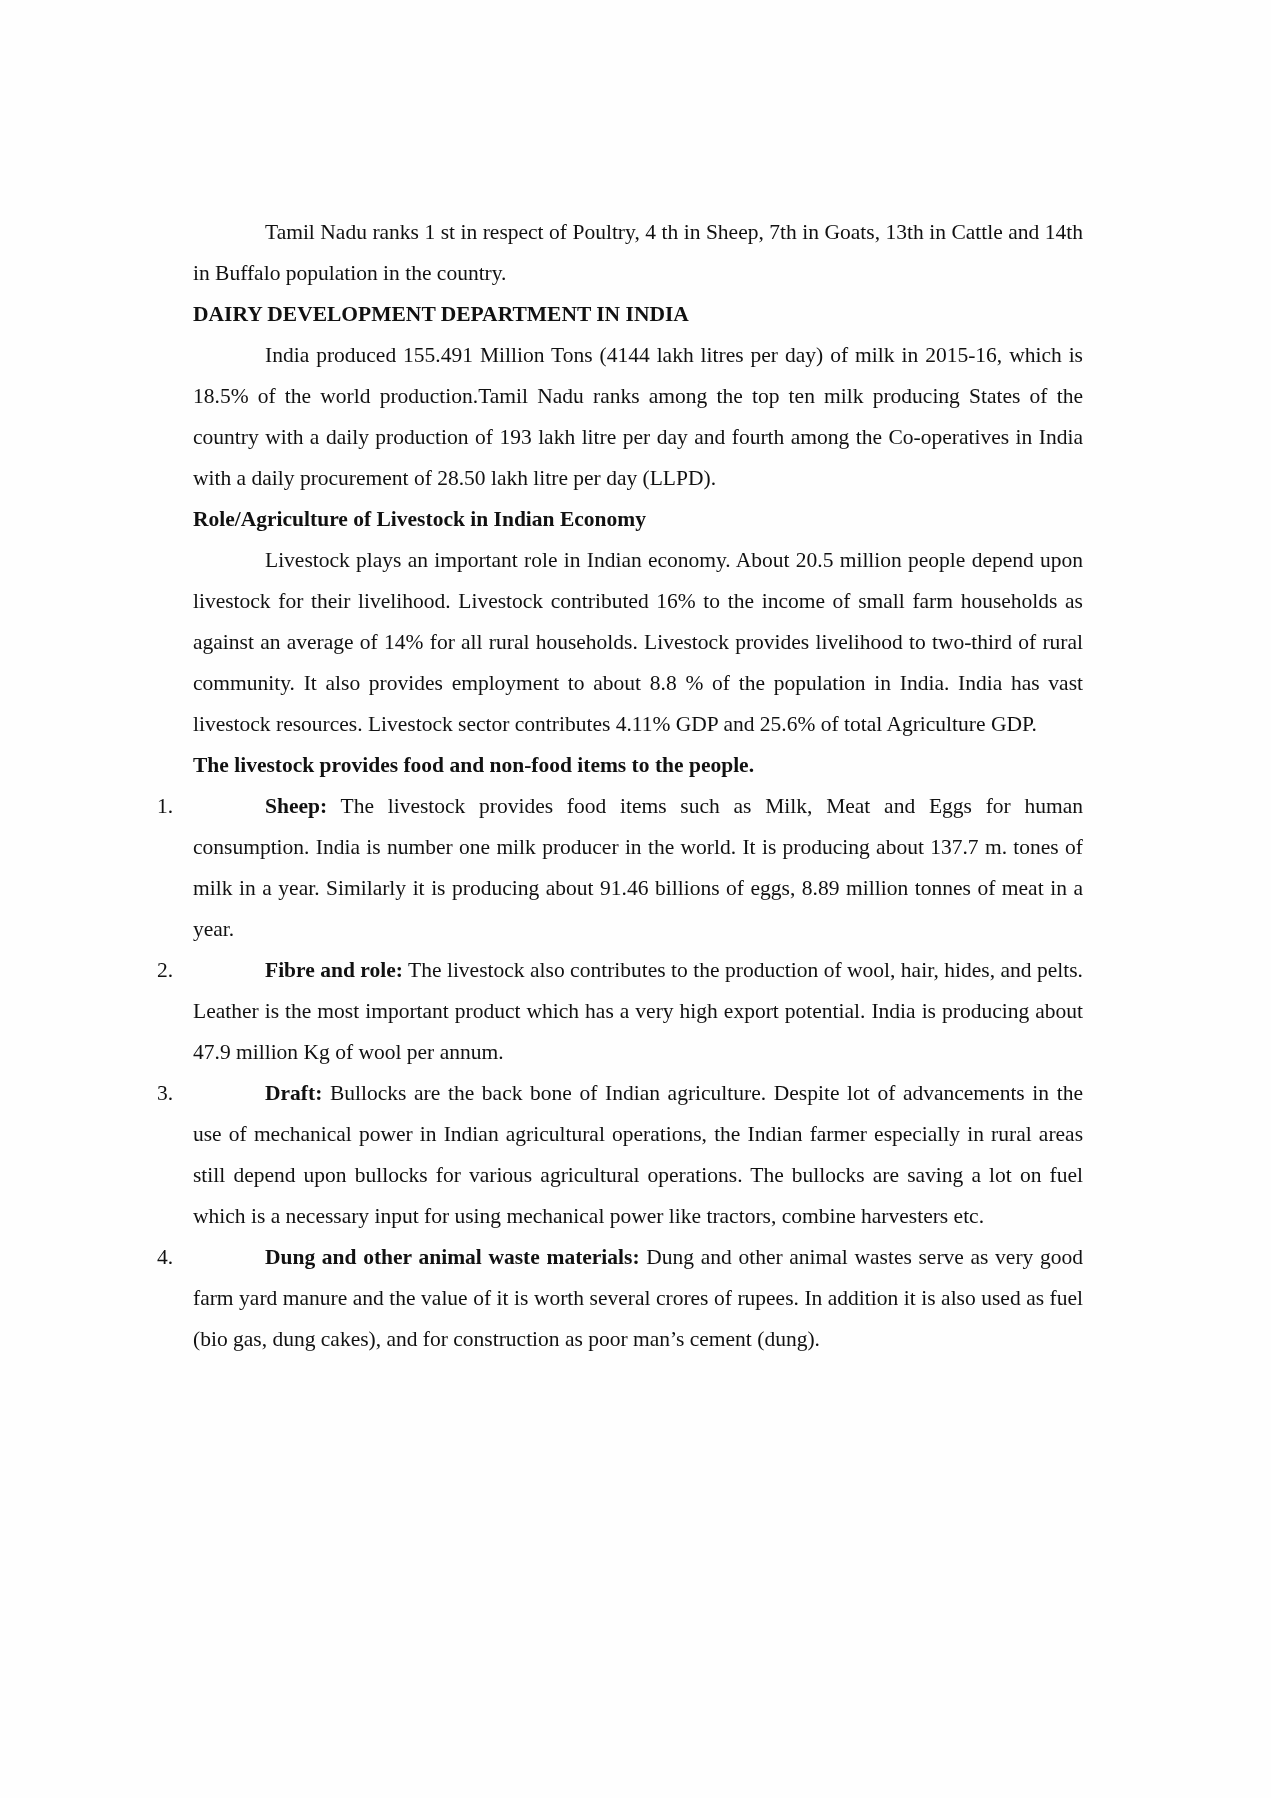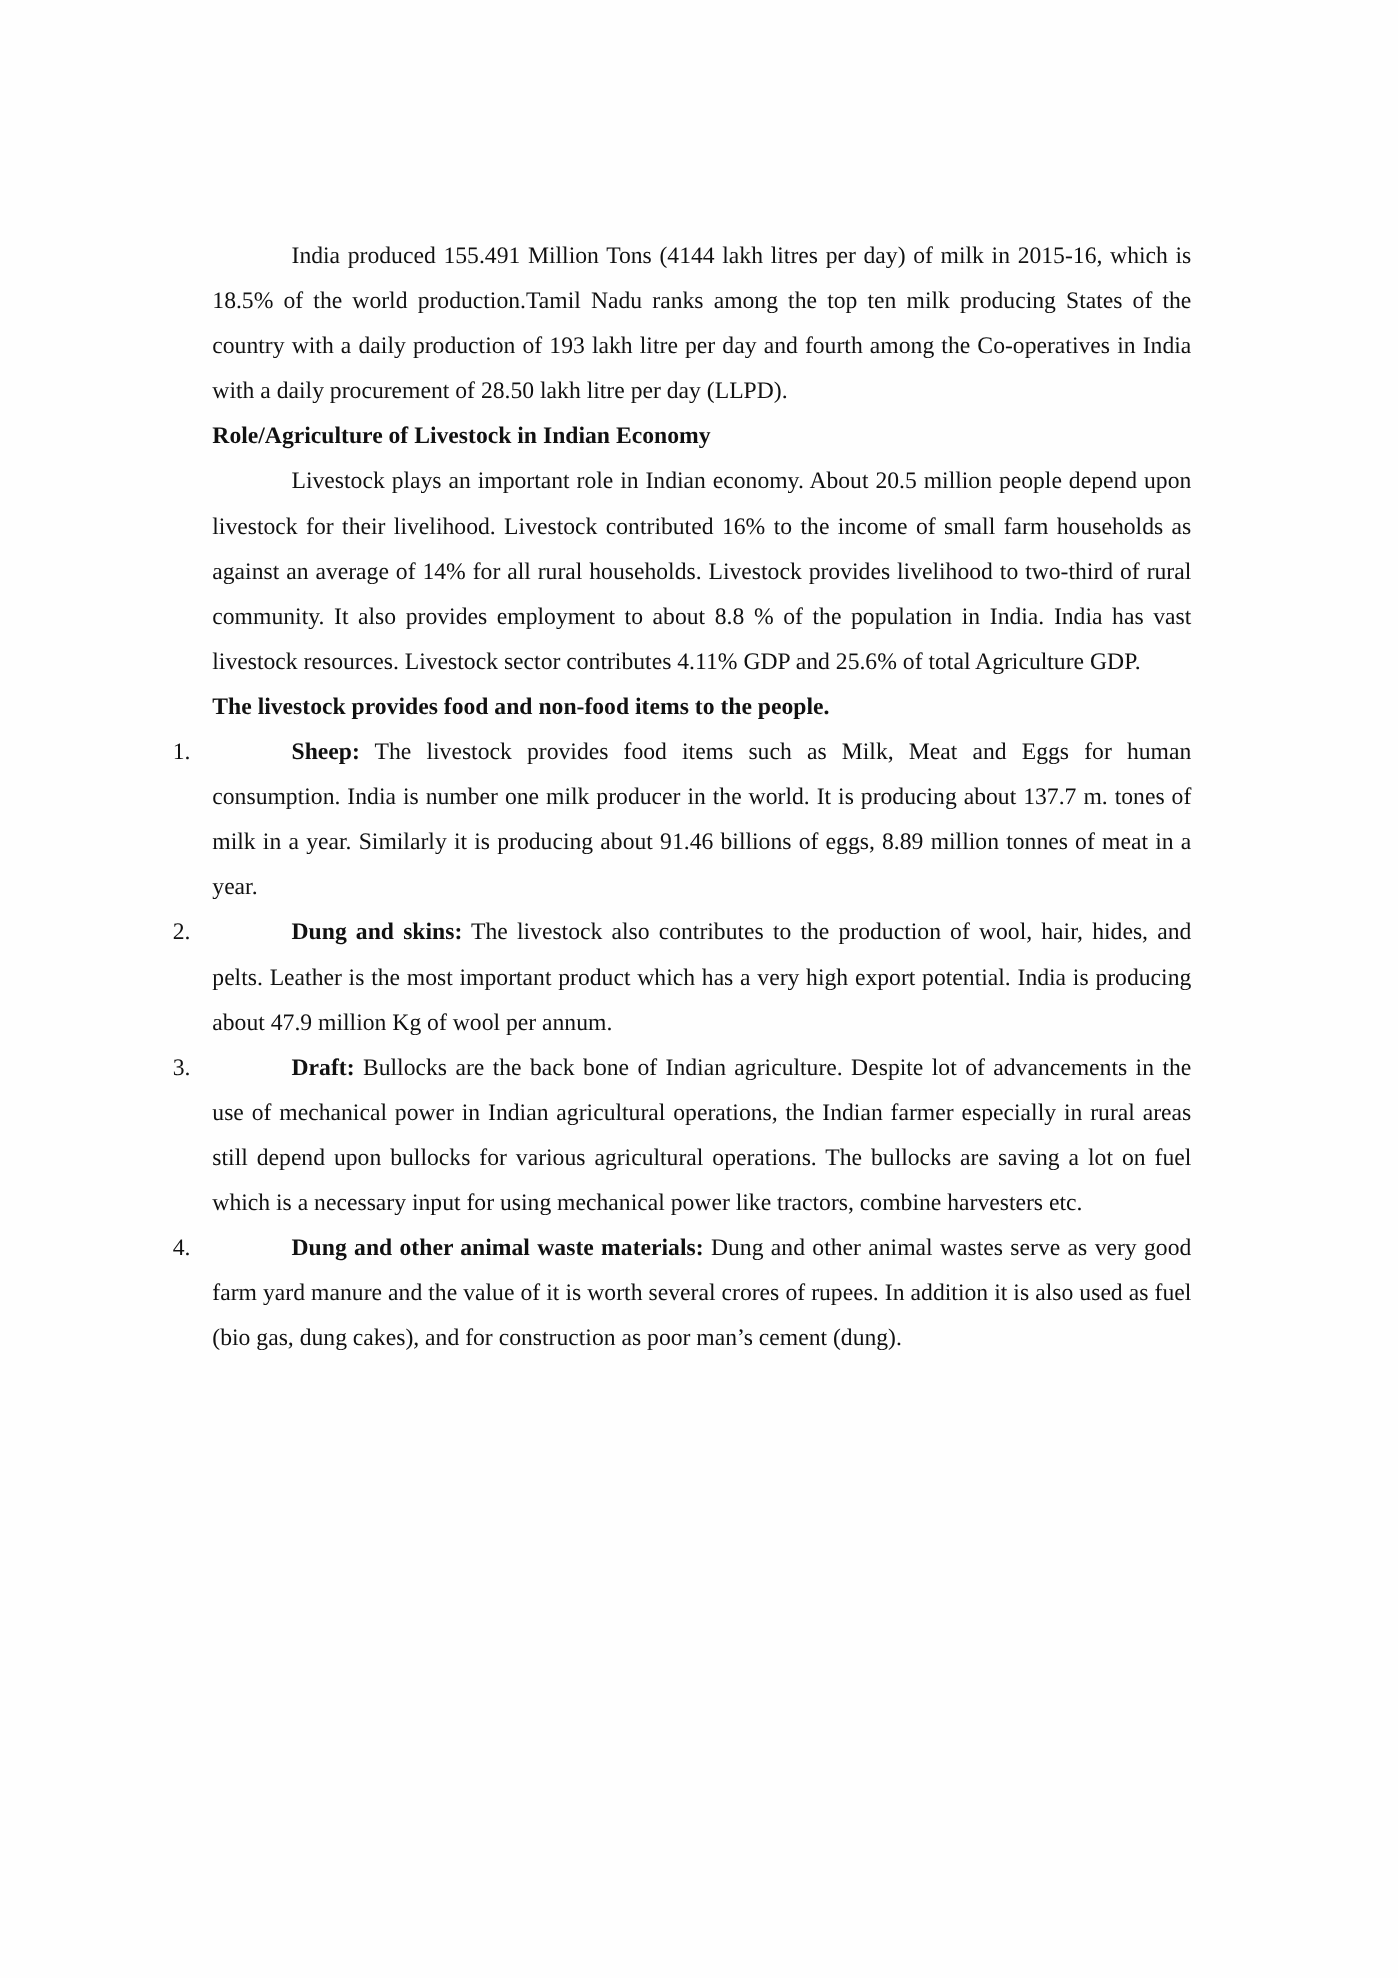--- a/index.html
+++ b/index.html
@@ -20,36 +20,38 @@
     .list-item { position: relative; text-align: justify; }
     .list-num { position: absolute; left: -36px; top: 0; }
     .list-item .lead { font-weight: bold; }
   </style>
 </head>
 <body>
 
 <div class="page">
   <div class="content">
 
+    <p class="indent">Tamil Nadu ranks 1 st in respect of Poultry, 4 th in Sheep, 7th in Goats, 13th in Cattle and 14th in Buffalo population in the country.</p>
 
+    <h2 class="heading" style="font-size:21.5px;">DAIRY DEVELOPMENT DEPARTMENT IN INDIA</h2>
     <p class="indent">India produced 155.491 Million Tons (4144 lakh litres per day) of milk in 2015-16, which is 18.5% of the world production.Tamil Nadu ranks among the top ten milk producing States of the country with a daily production of 193 lakh litre per day and fourth among the Co-operatives in India with a daily procurement of 28.50 lakh litre per day (LLPD).</p>
 
     <h3 class="heading" style="font-size:21.5px;">Role/Agriculture of Livestock in Indian Economy</h3>
     <p class="indent">Livestock plays an important role in Indian economy. About 20.5 million people depend upon livestock for their livelihood. Livestock contributed 16% to the income of small farm households as against an average of 14% for all rural households. Livestock provides livelihood to two-third of rural community. It also provides employment to about 8.8 % of the population in India. India has vast livestock resources. Livestock sector contributes 4.11% GDP and 25.6% of total Agriculture GDP.</p>
 
     <p class="heading">The livestock provides food and non-food items to the people.</p>
 
     <div class="list">
       <div class="list-item">
         <span class="list-num">1.</span>
         <p class="indent"><span class="lead">Sheep:</span><span> The livestock provides food items such as Milk, Meat and Eggs for human consumption. India is number one milk producer in the world. It is producing about 137.7 m. tones of milk in a year. Similarly it is producing about 91.46 billions of eggs, 8.89 million tonnes of meat in a year.</span></p>
       </div>
       <div class="list-item">
         <span class="list-num">2.</span>
-        <p class="indent"><span class="lead">Dung and skins:</span><span> The livestock also contributes to the production of wool, hair, hides, and pelts. Leather is the most important product which has a very high export potential. India is producing about 47.9 million Kg of wool per annum.</span></p>
+        <p class="indent"><span class="lead">Fibre and role:</span><span> The livestock also contributes to the production of wool, hair, hides, and pelts. Leather is the most important product which has a very high export potential. India is producing about 47.9 million Kg of wool per annum.</span></p>
       </div>
       <div class="list-item">
         <span class="list-num">3.</span>
         <p class="indent"><span class="lead">Draft:</span><span> Bullocks are the back bone of Indian agriculture. Despite lot of advancements in the use of mechanical power in Indian agricultural operations, the Indian farmer especially in rural areas still depend upon bullocks for various agricultural operations. The bullocks are saving a lot on fuel which is a necessary input for using mechanical power like tractors, combine harvesters etc.</span></p>
       </div>
       <div class="list-item">
         <span class="list-num">4.</span>
         <p class="indent"><span class="lead">Dung and other animal waste materials:</span><span> Dung and other animal wastes serve as very good farm yard manure and the value of it is worth several crores of rupees. In addition it is also used as fuel (bio gas, dung cakes), and for construction as poor man’s cement (dung).</span></p>
       </div>
     </div>

